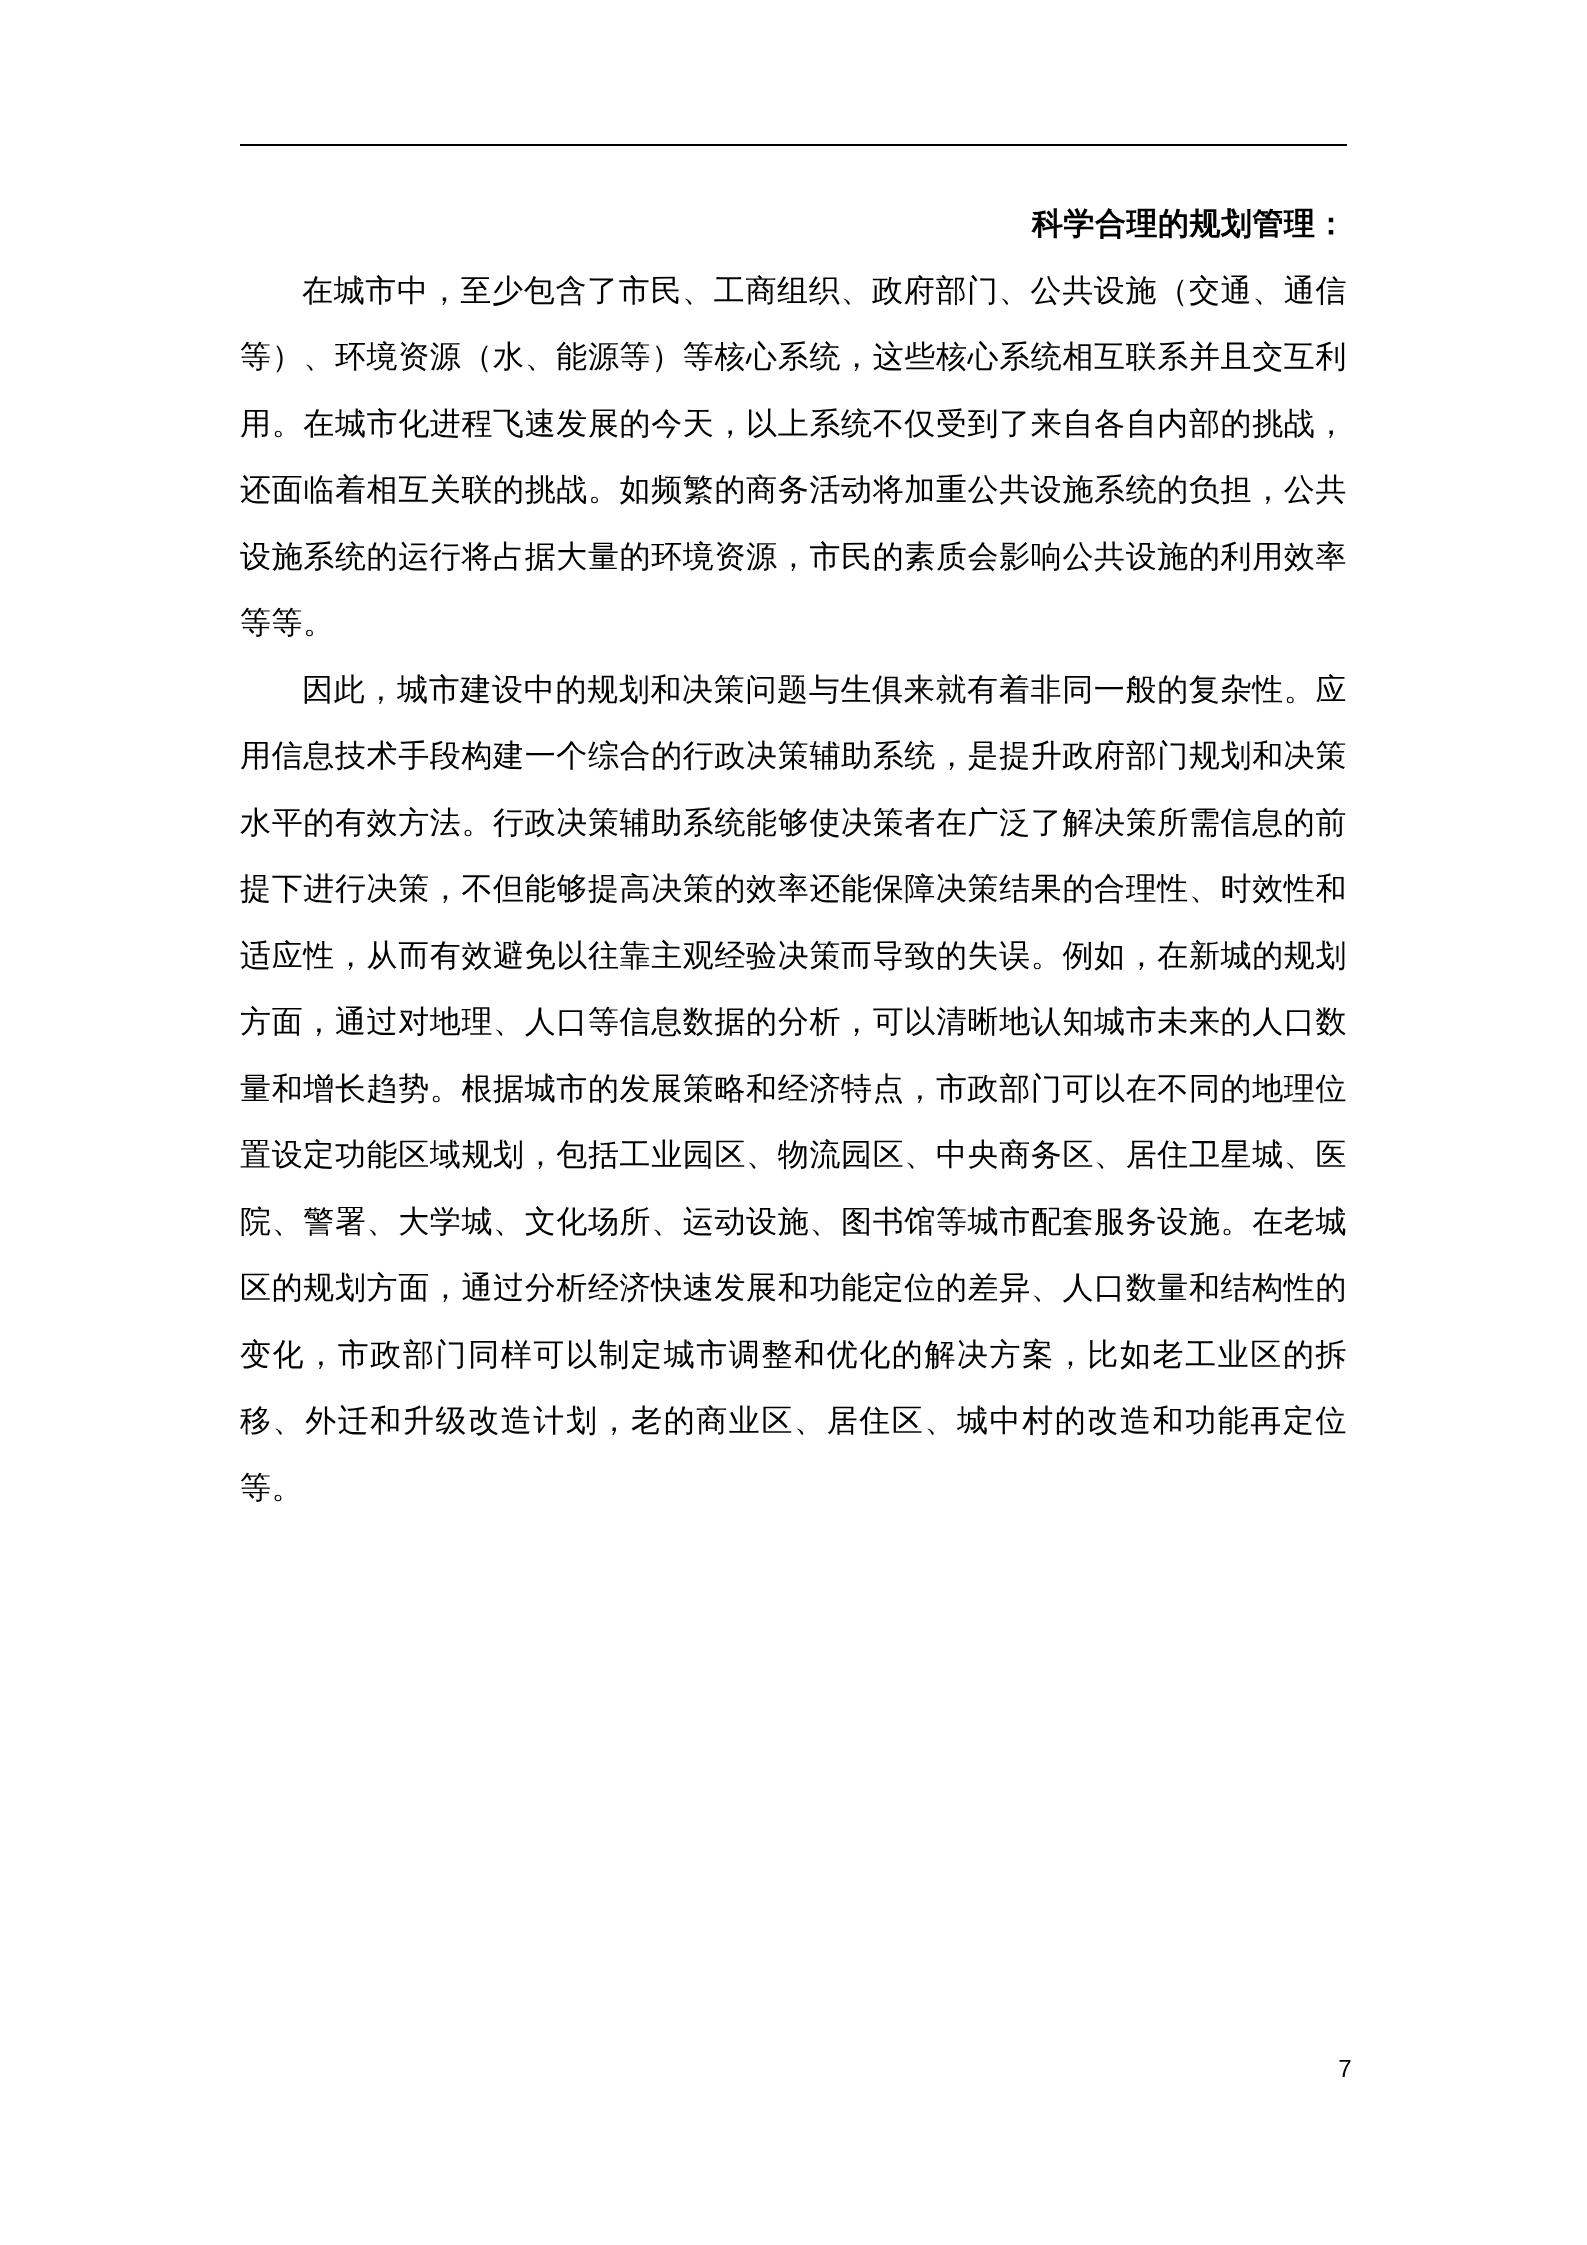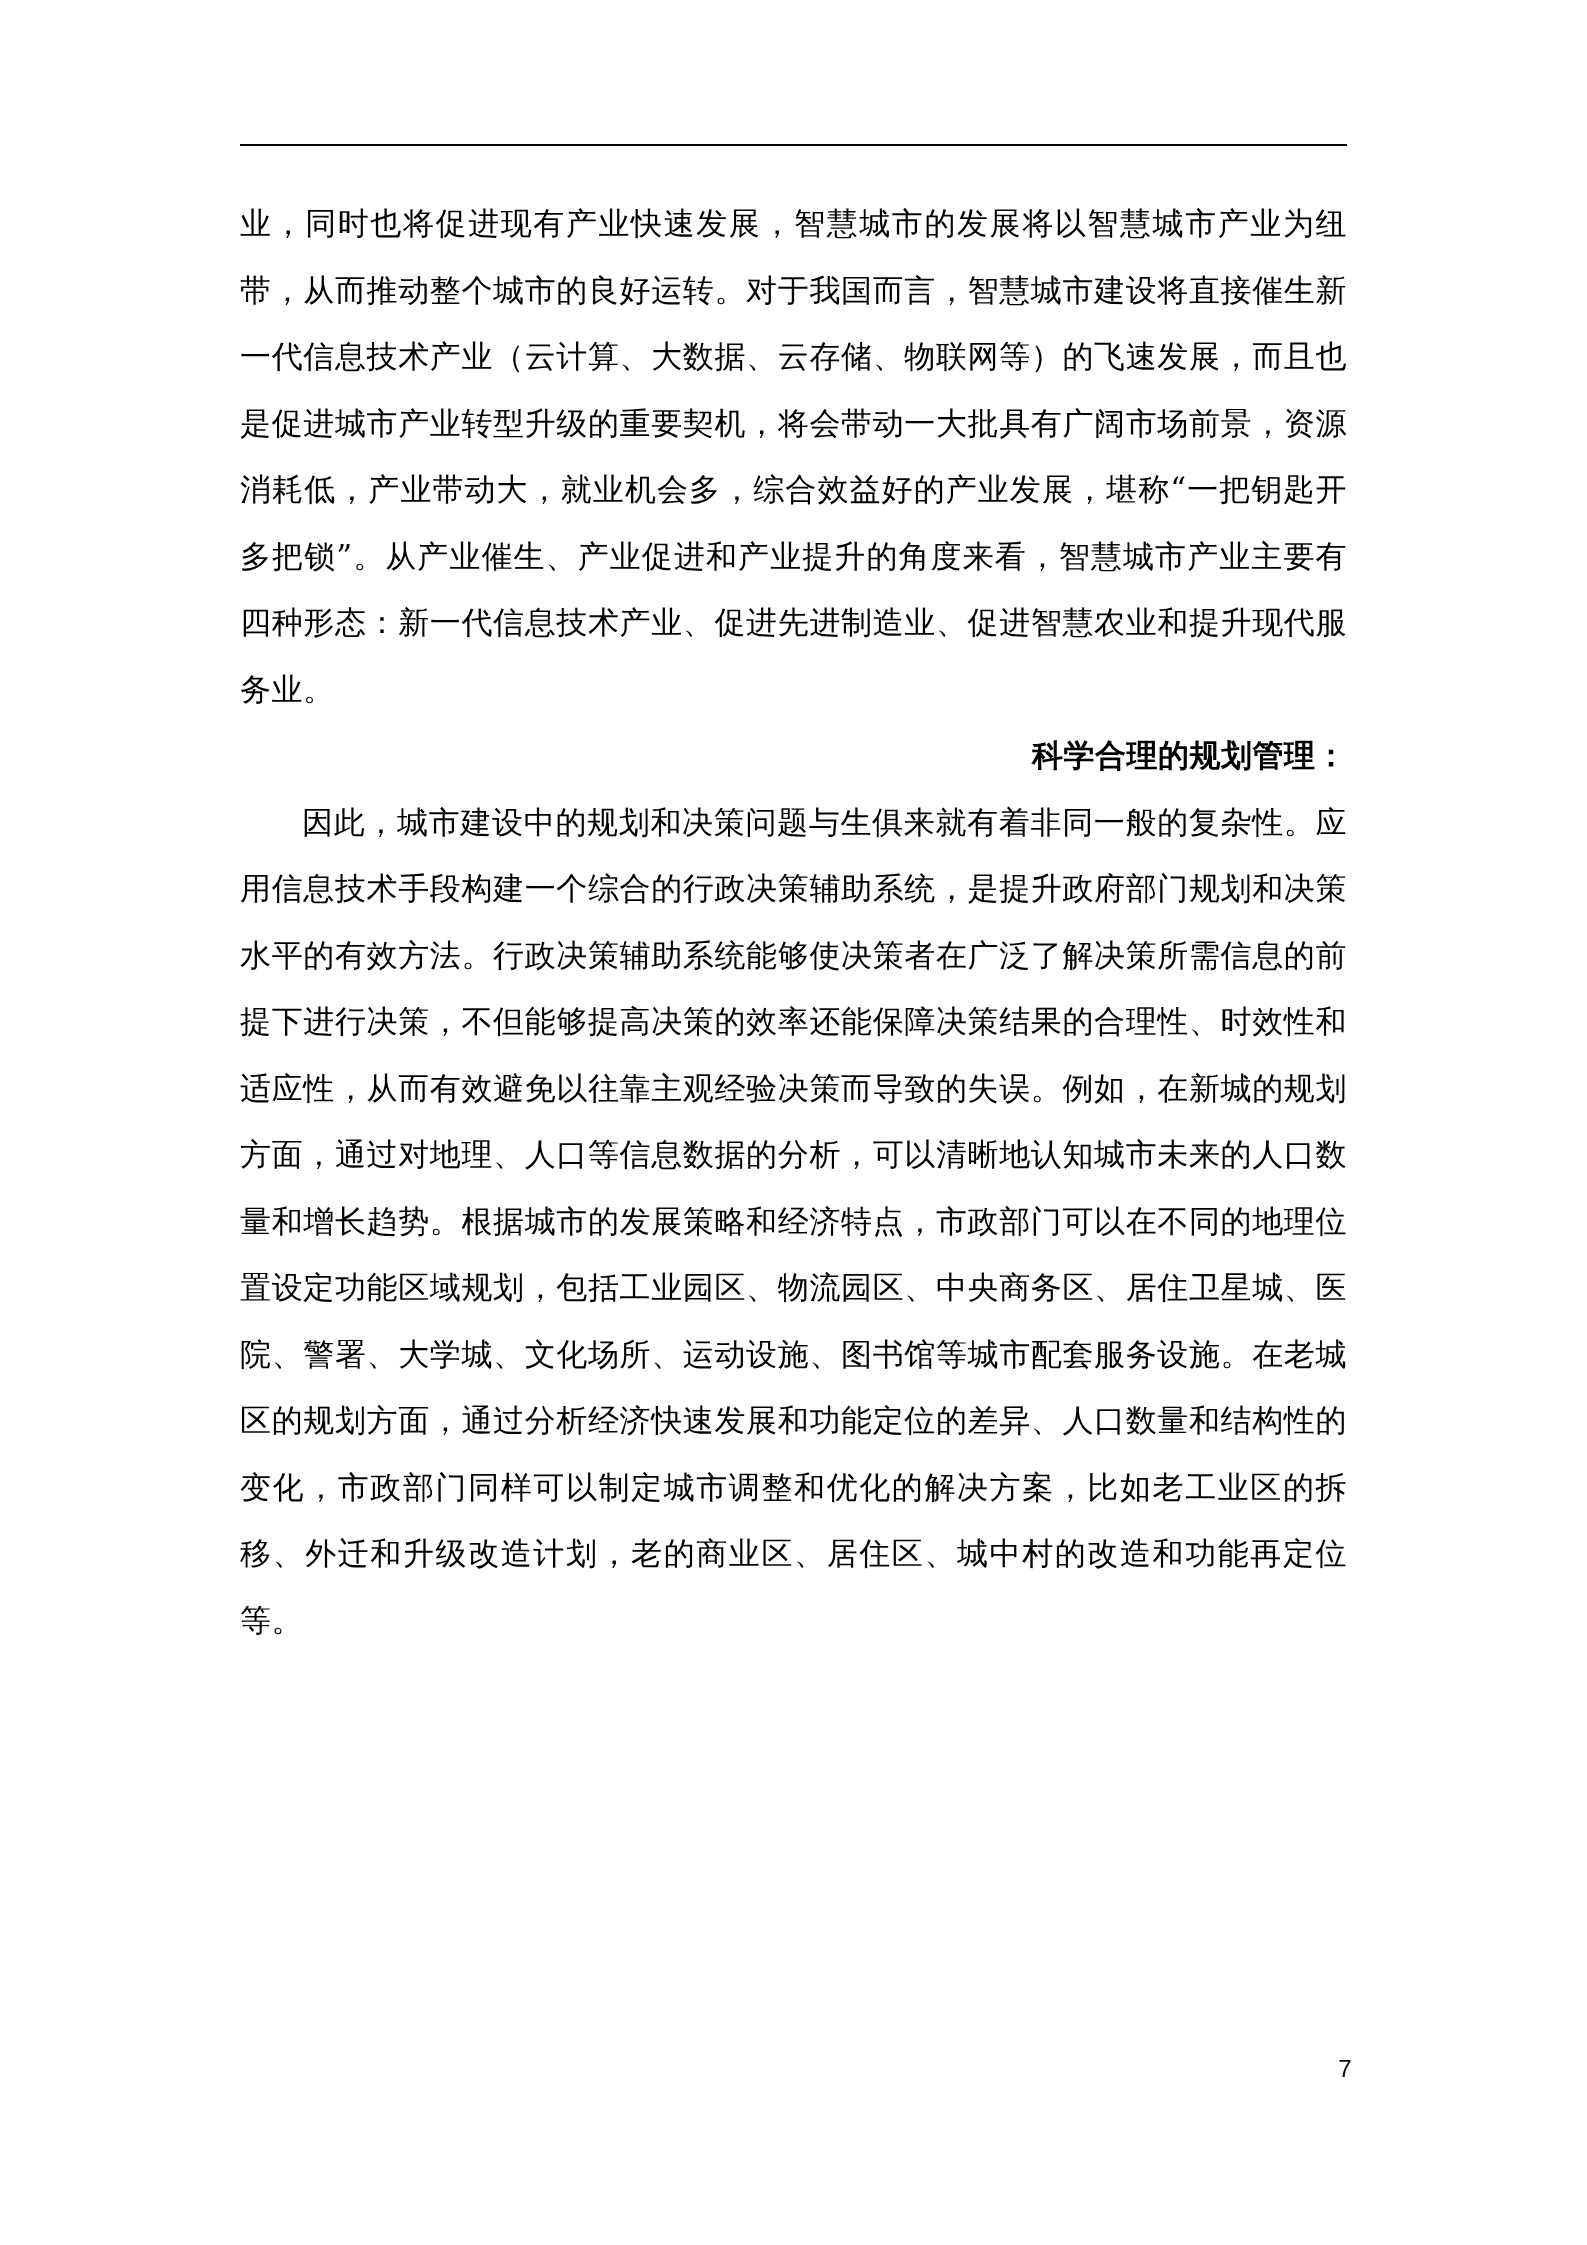--- a/index.html
+++ b/index.html
@@ -14,19 +14,19 @@
   .page-number { position: absolute; left: 1330px; top: 2055px; width: 30px; text-align: center;
                  font-family: "Liberation Sans", sans-serif; font-size: 24px; }
 </style>
 </head>
 <body>
 
 <div class="page">
   <div class="header-rule"></div>
 
   <div class="body-text">
-    <p class="para">业，同时也将促进现有产业快速发展，智慧城市的发展将以智慧城市产业为纽带，从而推动整个城市的良好运转。对于我国而言，智慧城市建设将直接催生新一代信息技术产业（云计算、大数据、云存储、物联网等）的飞速发展，而且也是促进城市产业转型升级的重要契机，将会带动一大批具有广阔市场前景，资源消耗低，产业带动大，就业机会多，综合效益好的产业发展，堪称“一把钥匙开多把锁”。从产业催生、产业促进和产业提升的角度来看，智慧城市产业主要有四种形态：新一代信息技术产业、促进先进制造业、促进智慧农业和提升现代服务业。</p>
     <p class="heading">科学合理的规划管理：</p>
+    <p class="para indent">在城市中，至少包含了市民、工商组织、政府部门、公共设施（交通、通信等）、环境资源（水、能源等）等核心系统，这些核心系统相互联系并且交互利用。在城市化进程飞速发展的今天，以上系统不仅受到了来自各自内部的挑战，还面临着相互关联的挑战。如频繁的商务活动将加重公共设施系统的负担，公共设施系统的运行将占据大量的环境资源，市民的素质会影响公共设施的利用效率等等。</p>
     <p class="para indent">因此，城市建设中的规划和决策问题与生俱来就有着非同一般的复杂性。应用信息技术手段构建一个综合的行政决策辅助系统，是提升政府部门规划和决策水平的有效方法。行政决策辅助系统能够使决策者在广泛了解决策所需信息的前提下进行决策，不但能够提高决策的效率还能保障决策结果的合理性、时效性和适应性，从而有效避免以往靠主观经验决策而导致的失误。例如，在新城的规划方面，通过对地理、人口等信息数据的分析，可以清晰地认知城市未来的人口数量和增长趋势。根据城市的发展策略和经济特点，市政部门可以在不同的地理位置设定功能区域规划，包括工业园区、物流园区、中央商务区、居住卫星城、医院、警署、大学城、文化场所、运动设施、图书馆等城市配套服务设施。在老城区的规划方面，通过分析经济快速发展和功能定位的差异、人口数量和结构性的变化，市政部门同样可以制定城市调整和优化的解决方案，比如老工业区的拆移、外迁和升级改造计划，老的商业区、居住区、城中村的改造和功能再定位等。</p>
   </div>
 
   <div class="page-number">7</div>
 </div>
 
 </body></html>

